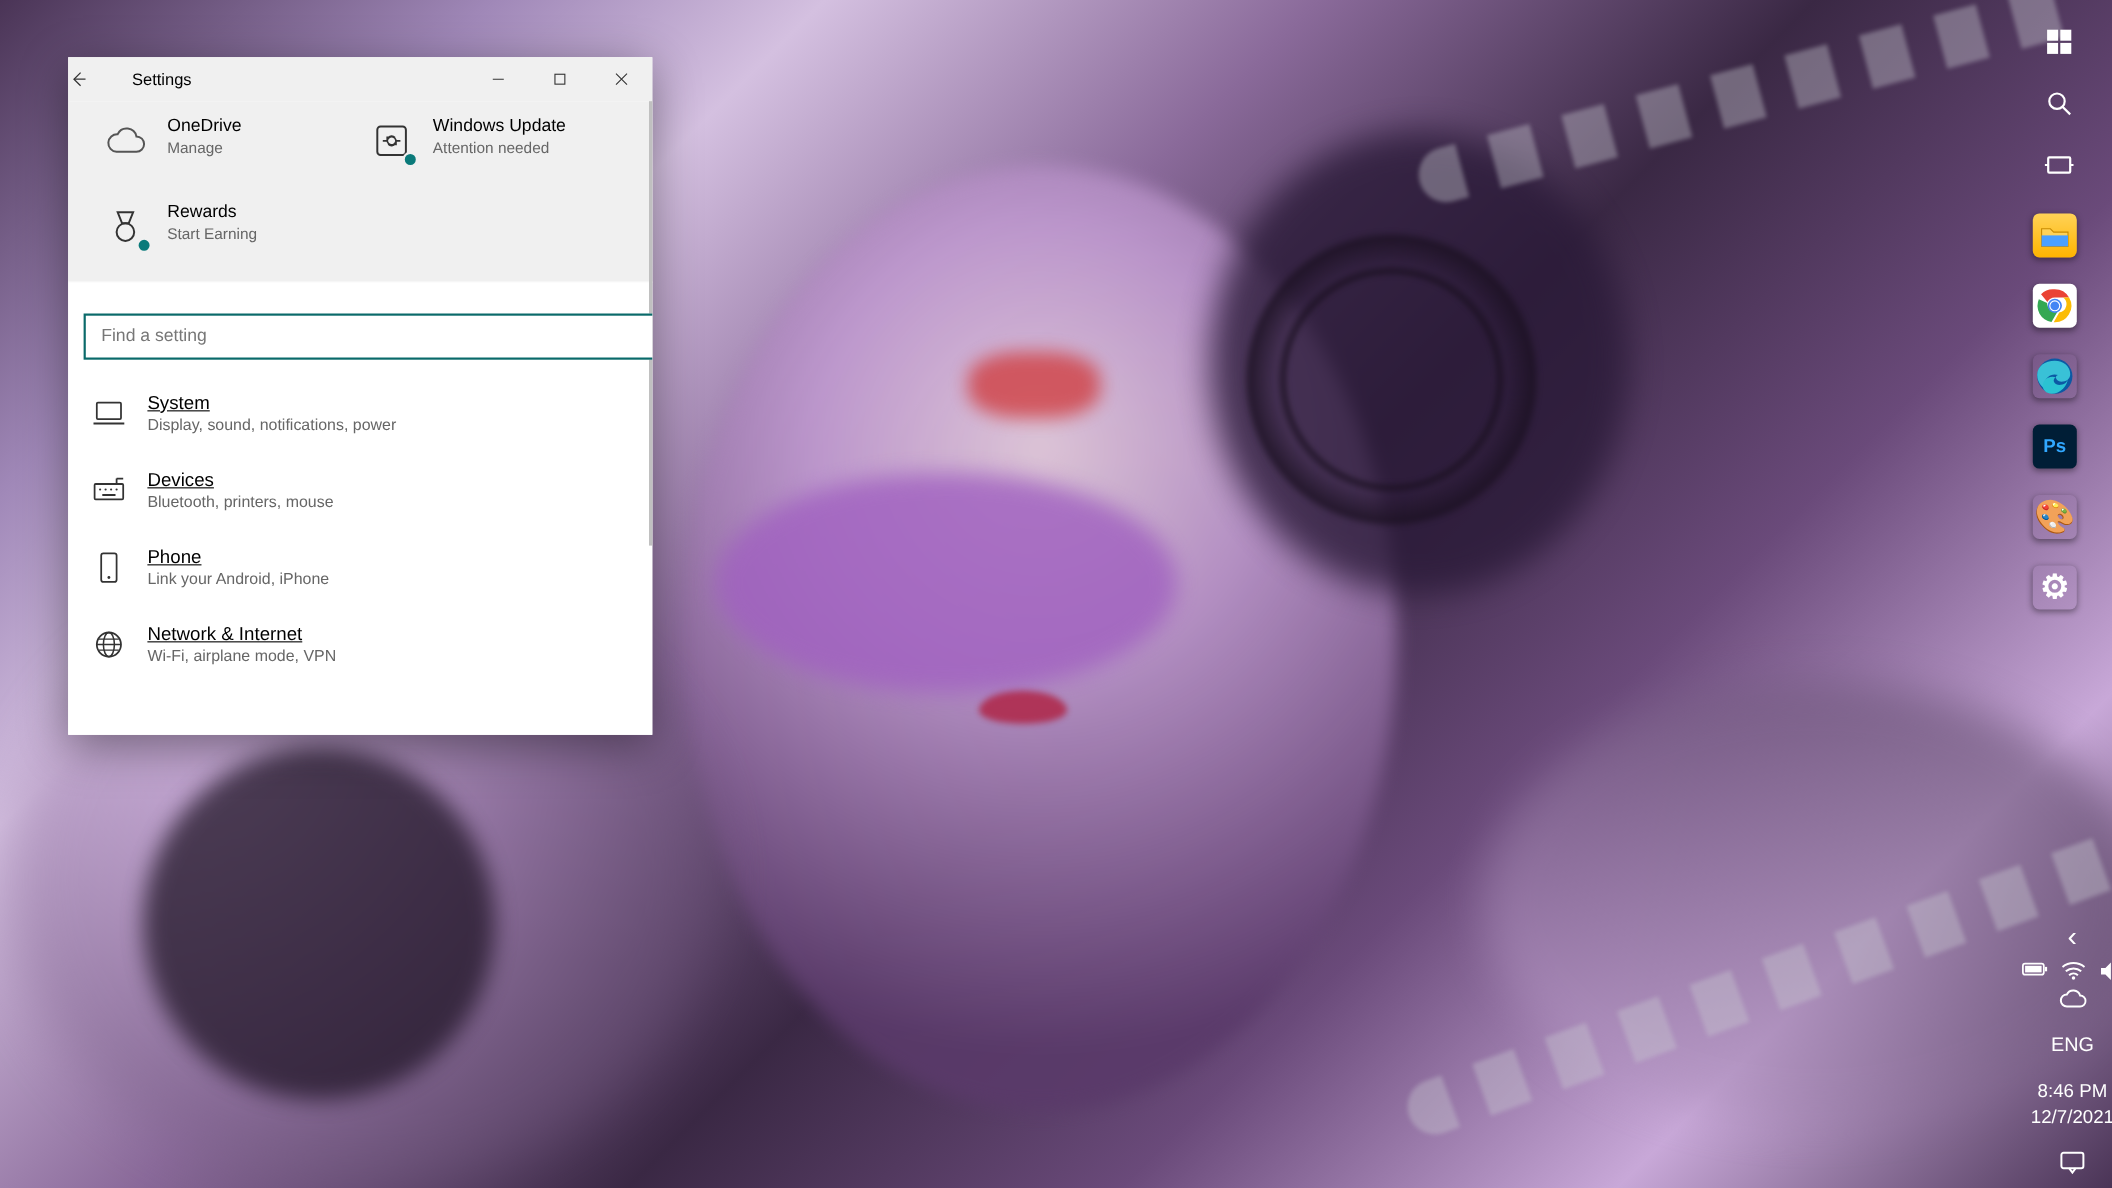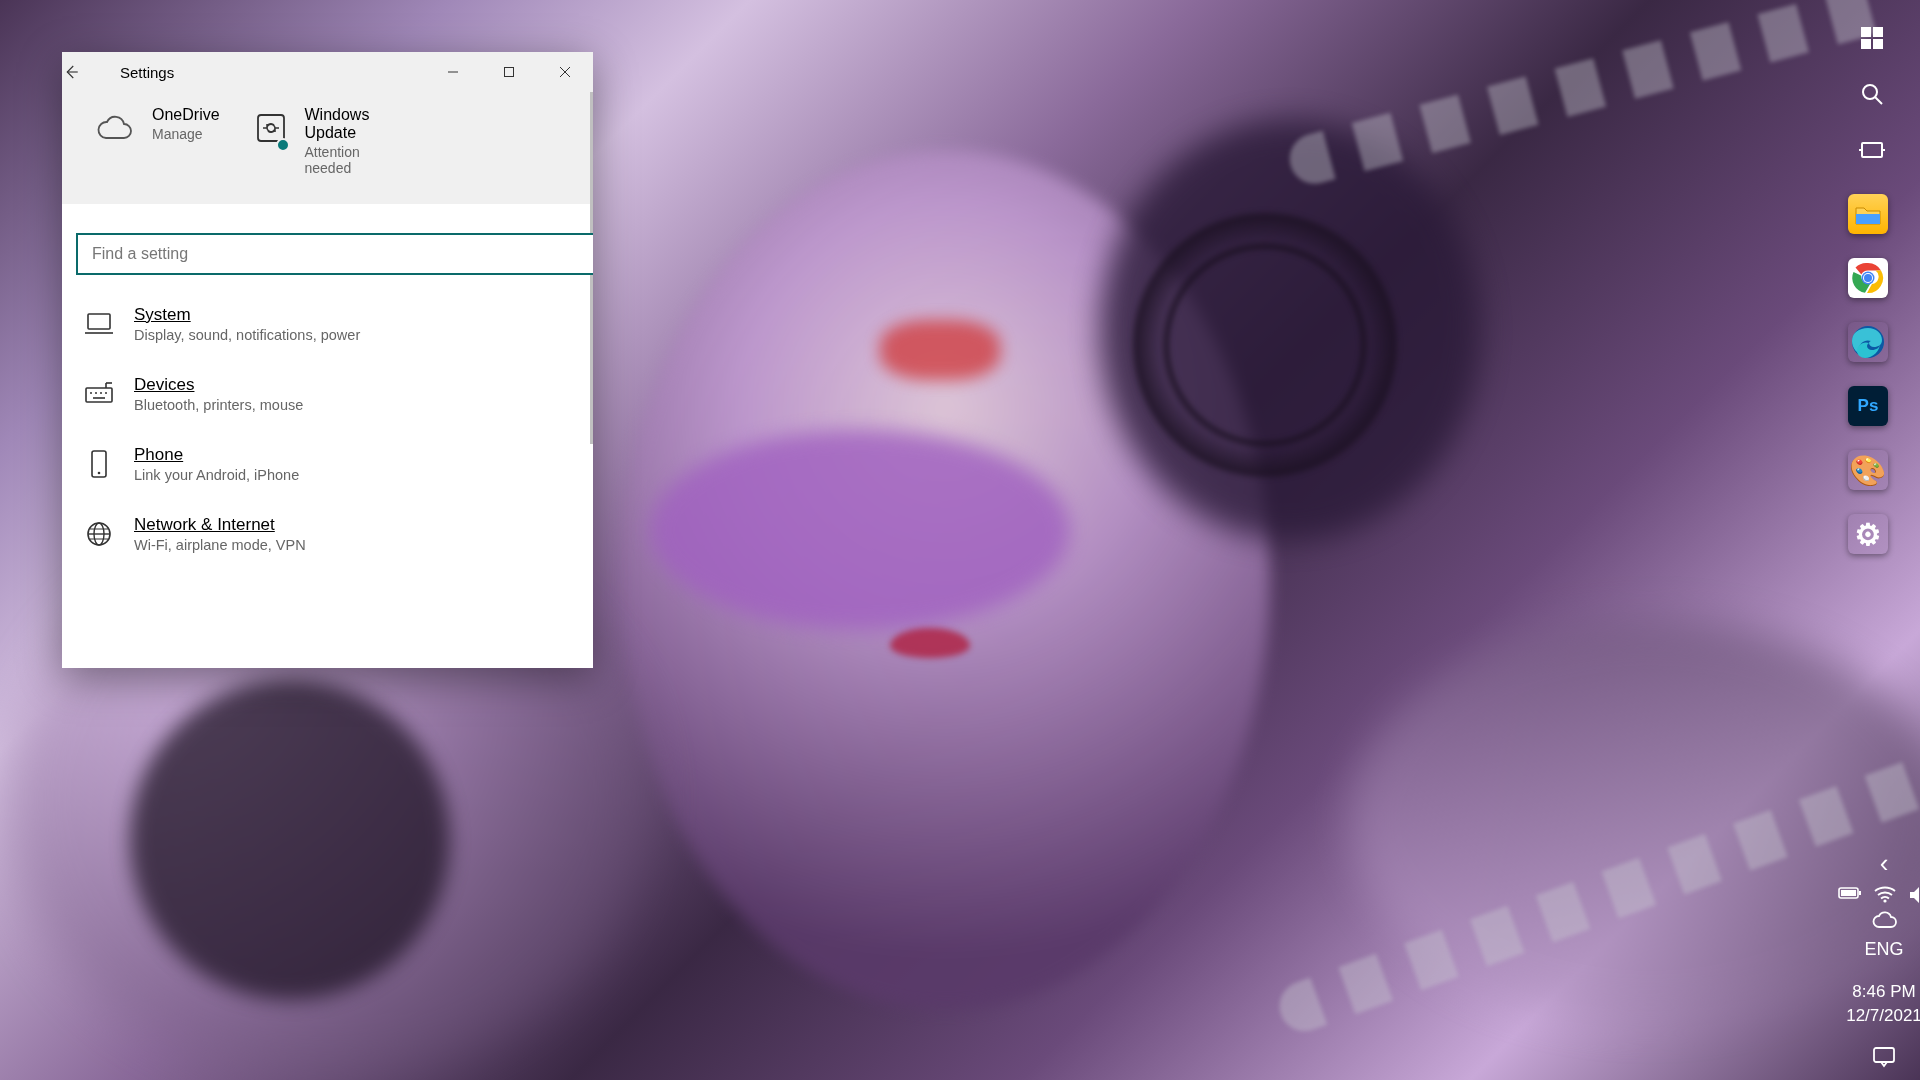--- a/index.html
+++ b/index.html
@@ -39,21 +39,21 @@
   .titlebar {
     height: 40px; display: flex; align-items: center; background: #f0f0f0;
   }
   .titlebar .back { width: 46px; text-align: center; font-size: 18px; color: #333; cursor:pointer;}
   .titlebar .title { flex: 0 0 auto; font-size: 15px; color: #000; padding-left: 12px; }
   .titlebar .spacer { flex: 1; }
   .win-btn { width: 56px; height: 40px; display:flex; align-items:center; justify-content:center; color:#333; cursor:pointer;}
 
   .top-cards {
     background: #f0f0f0; padding: 4px 24px 18px;
-    display: grid; grid-template-columns: 1fr 1fr 1fr; row-gap: 14px;
+    display: grid; grid-template-columns: 1fr 1fr; row-gap: 14px;
     border-bottom: 1px solid #fff;
     position: relative;
   }
   .top-cards::after {
     content:""; position:absolute; right:0; top:0; bottom:-240px; width:3px; background:#c0c0c0;
   }
   .card { display:flex; align-items:flex-start; gap:16px; padding: 10px 6px; cursor:pointer;}
   .card-icon { width:44px; height:44px; display:flex; align-items:center; justify-content:center; position:relative;}
   .card-icon .badge { position:absolute; right:-2px; bottom:-2px; width:14px; height:14px; background:#0a7a7a; border-radius:50%; border:2px solid #f0f0f0;}
   .card-text .t1 { font-size: 16px; color:#000; }
@@ -83,21 +83,21 @@
   .tb-icon {
     width: 48px; height: 48px; margin: 8px 0; display:flex; align-items:center; justify-content:center;
     cursor:pointer; color:#fff; border-radius:4px;
   }
   .tb-top { padding-top: 6px; }
   .tb-app { width:40px; height:40px; border-radius:6px; display:flex; align-items:center; justify-content:center; font-weight:600; margin:12px 0; cursor:pointer; box-shadow:0 2px 6px rgba(0,0,0,.4);}
   .tb-spacer { flex: 1; }
   .sys-tray { width:72px; display:flex; flex-direction:column; align-items:center; gap:6px; color:#fff; padding-bottom:4px;}
   .tray-row { display:flex; gap:12px; font-size:20px;}
   .tray-item { cursor:pointer; }
-  .lang { font-size:18px; margin-top:4px; cursor:pointer;}
+  .lang { font-size:18px; margin-top:16px; cursor:pointer;}
   .clock { text-align:center; margin-top:14px; font-size:17px; line-height:1.4; cursor:pointer;}
   .notif { margin-top:12px; font-size:22px; cursor:pointer; padding-bottom:8px;}
 
   
   svg { display:block; }
 </style>
 </head>
 <body>
 
 <div class="wallpaper-art">
@@ -162,20 +162,33 @@
             <path d="M13 17a4 4 0 1 1 1 3m-1-3v-4m0 4h-4M21 17a4 4 0 1 1-1-3m1 3v4m0-4h4" stroke="#333" stroke-width="1.5" fill="none"></path>
           </svg>
         <div class="badge"></div>
       </div>
       <div class="card-text">
         <div class="t1">Windows Update</div>
         <div class="t2">Attention needed</div>
       </div>
     </div>
 
+    <div class="card">
+      <div class="card-icon">
+        <svg width="34" height="34" viewBox="0 0 34 34">
+            <path d="M10 4h14l-4 10h-6z" fill="none" stroke="#333" stroke-width="1.8"></path>
+            <circle cx="17" cy="22" r="8" fill="none" stroke="#333" stroke-width="1.8"></circle>
+          </svg>
+        <div class="badge"></div>
+      </div>
+      <div class="card-text">
+        <div class="t1">Rewards</div>
+        <div class="t2">Start Earning</div>
+      </div>
+    </div>
 
   </div>
 
   <div class="main-area">
     <div class="search-wrap">
       <input class="search-input" type="text" placeholder="Find a setting" style="">
       <span class="search-icon-btn">
         <svg width="18" height="18" viewBox="0 0 24 24">
             <circle cx="10" cy="10" r="7" stroke="#777" stroke-width="1.6" fill="none"></circle>
             <line x1="15" y1="15" x2="21" y2="21" stroke="#777" stroke-width="1.6"></line>

